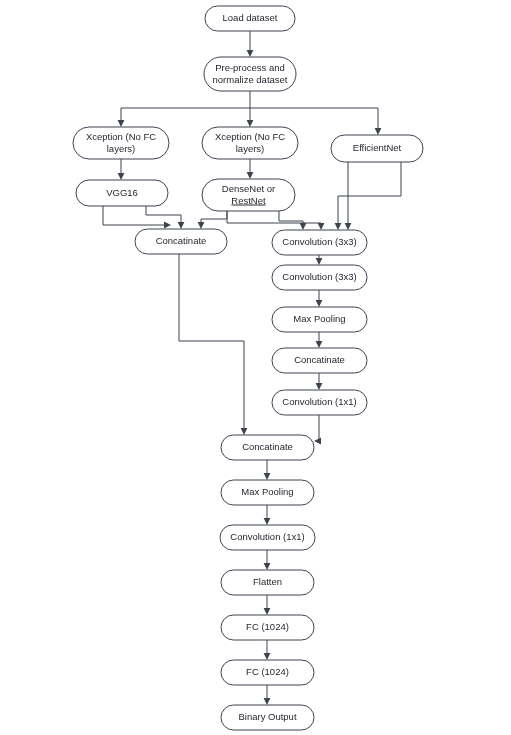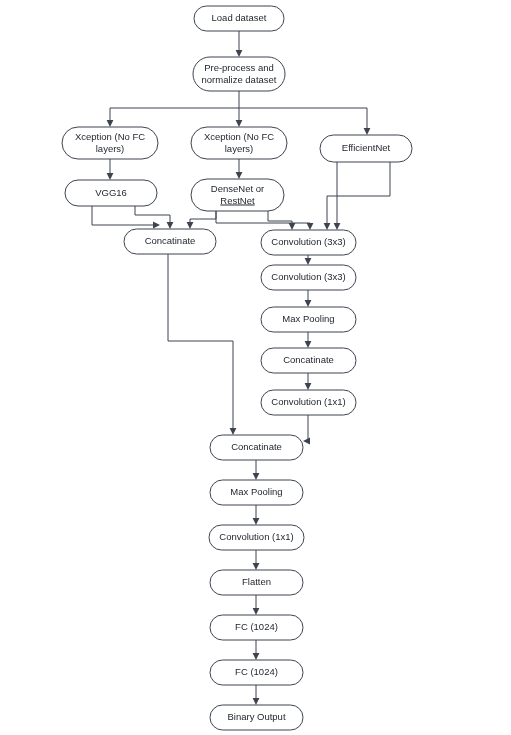--- a/index.html
+++ b/index.html
@@ -11,20 +11,21 @@
   body {
     width: 511px;
     height: 735px;
     font-family: "Liberation Sans", sans-serif;
     overflow: hidden;
   }
   #flow-root {
     position: relative;
     width: 443px;
     height: 735px;
+    margin-left: 11px;
   }
   svg#flow-svg {
     display: block;
     width: 511px;
     height: 735px;
   }
   .node-shape {
     fill: #ffffff;
     stroke: #3d4450;
     stroke-width: 1;

